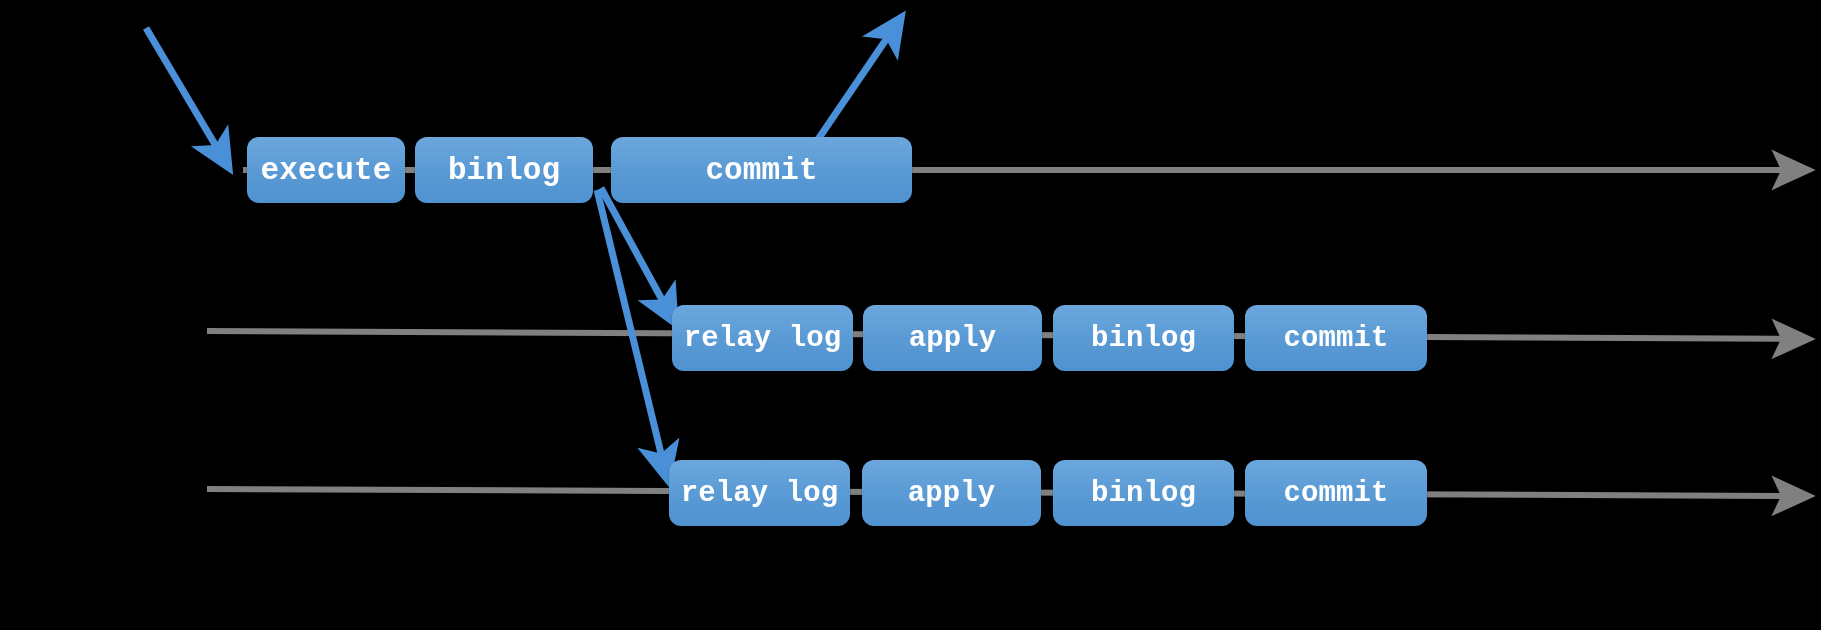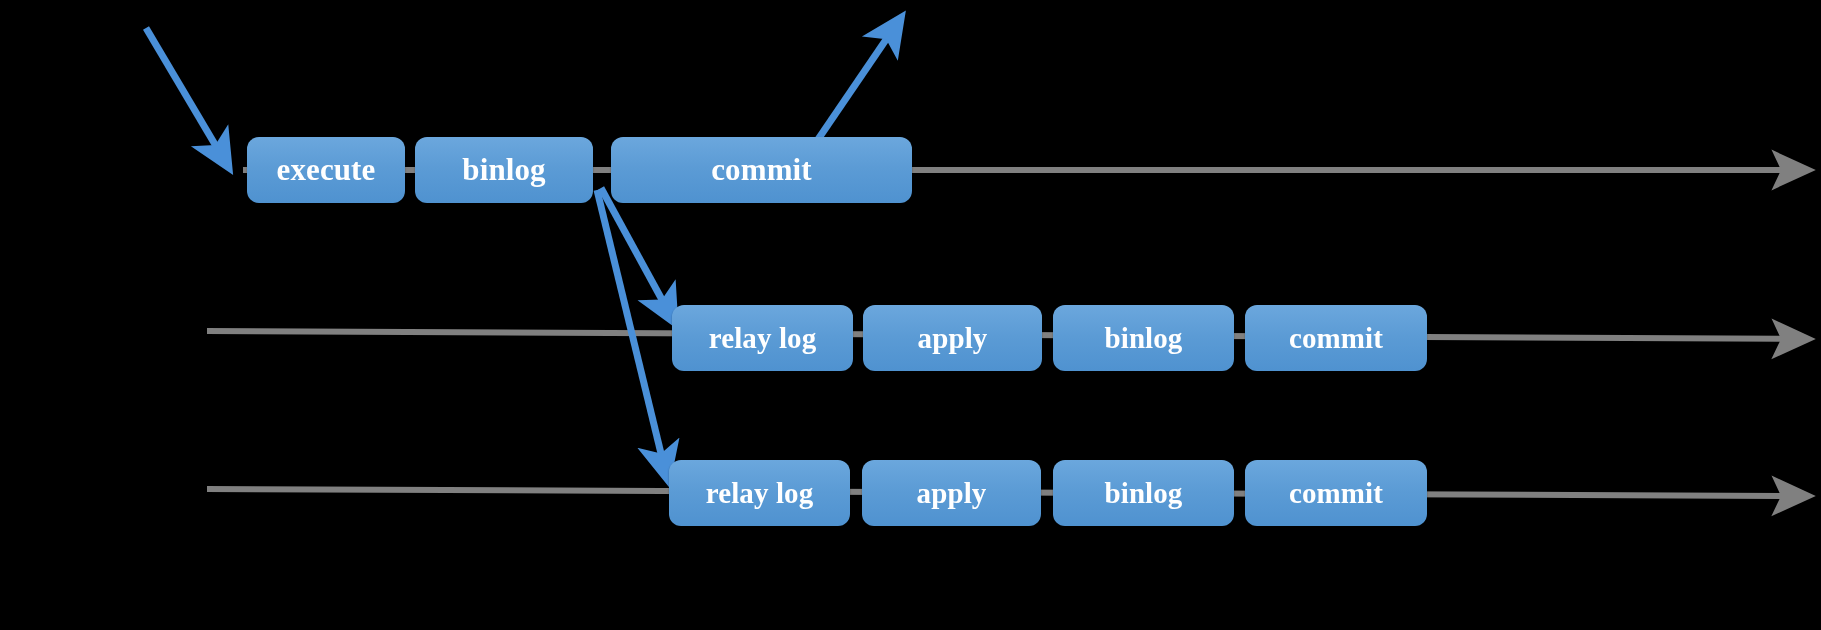--- a/index.html
+++ b/index.html
@@ -6,21 +6,21 @@
     margin: 0;
     padding: 0;
     background: #000000;
   }
   #stage {
     position: relative;
     width: 1821px;
     height: 630px;
     background: #000000;
     overflow: hidden;
-    font-family: Liberation Serif, serif;
+    font-family: Liberation Mono, monospace;
   }
   #svg-layer {
     position: absolute;
     left: 0;
     top: 0;
     width: 1821px;
     height: 630px;
     pointer-events: none;
   }
   .node {

